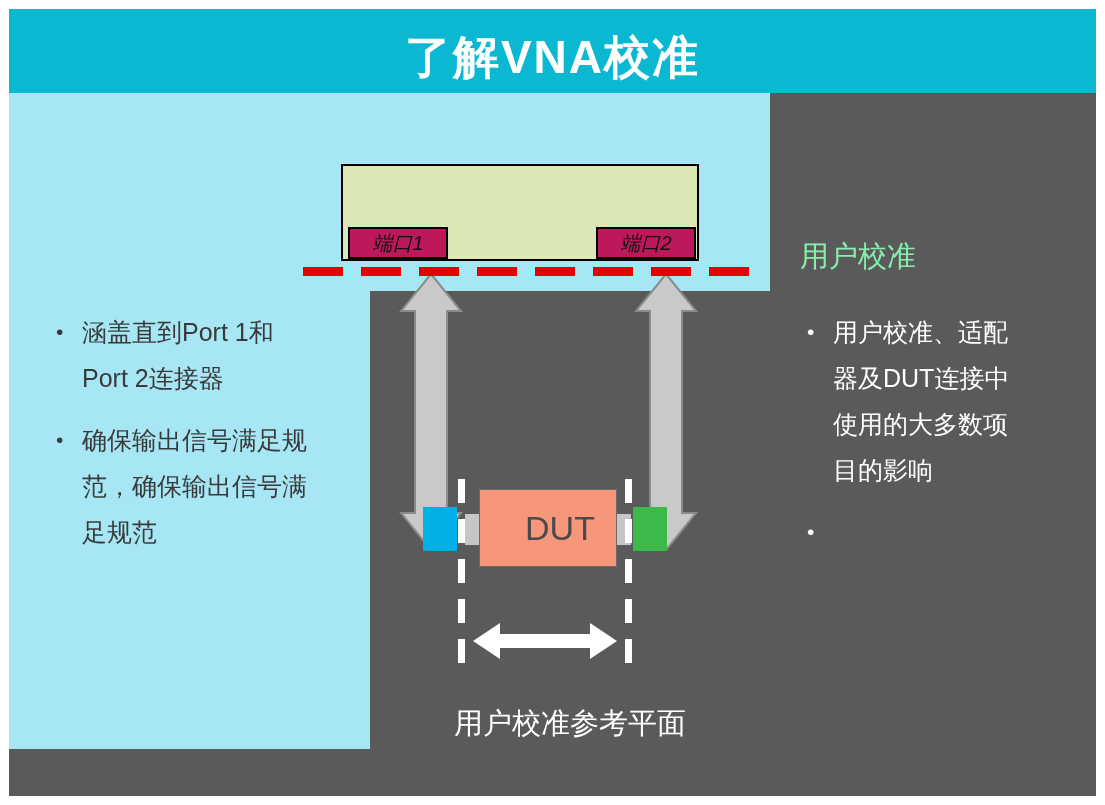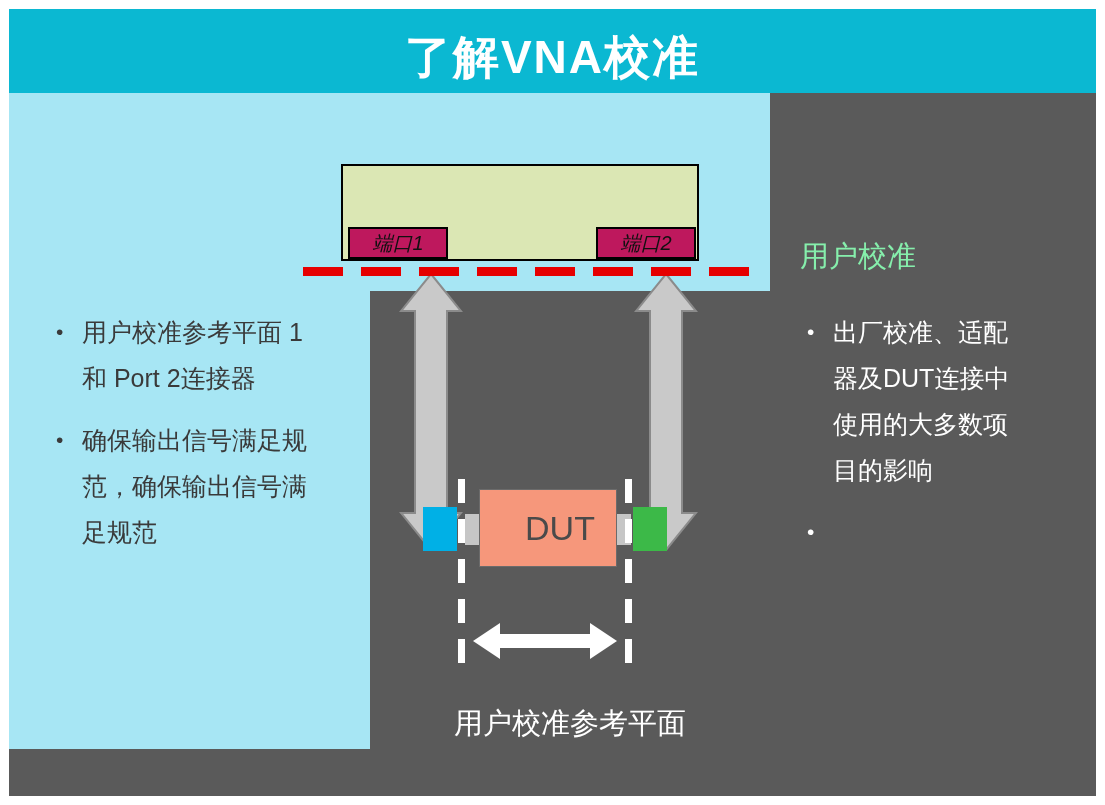--- a/index.html
+++ b/index.html
@@ -217,32 +217,32 @@
 
   <svg class="harrow" width="144" height="36" viewBox="0 0 144 36">
     <polygon points="0,18 27,0 27,11 117,11 117,0 144,18 117,36 117,25 27,25 27,36" fill="#ffffff"></polygon>
   </svg>
 
   <div class="ref-caption">用户校准参考平面</div>
 
   <ul class="bullet-list list-factory">
     <li>
       <span class="marker">•</span>
-      <span class="btext">用户校准参考平面 1和 Port 2连接器</span>
+      <span class="btext">涵盖直到Port 1和 Port 2连接器</span>
     </li>
     <li>
       <span class="marker">•</span>
       <span class="btext">确保输出信号满足规范，确保输出信号满足规范</span>
     </li>
   </ul>
 
   <div class="side-heading heading-user">用户校准</div>
   <ul class="bullet-list list-user">
     <li>
       <span class="marker">•</span>
-      <span class="btext">出厂校准、适配器及DUT连接中使用的大多数项目的影响</span>
+      <span class="btext">用户校准、适配器及DUT连接中使用的大多数项目的影响</span>
     </li>
     <li>
       <span class="marker">•</span>
     </li>
   </ul>
 
 </div>
 
 </body></html>

